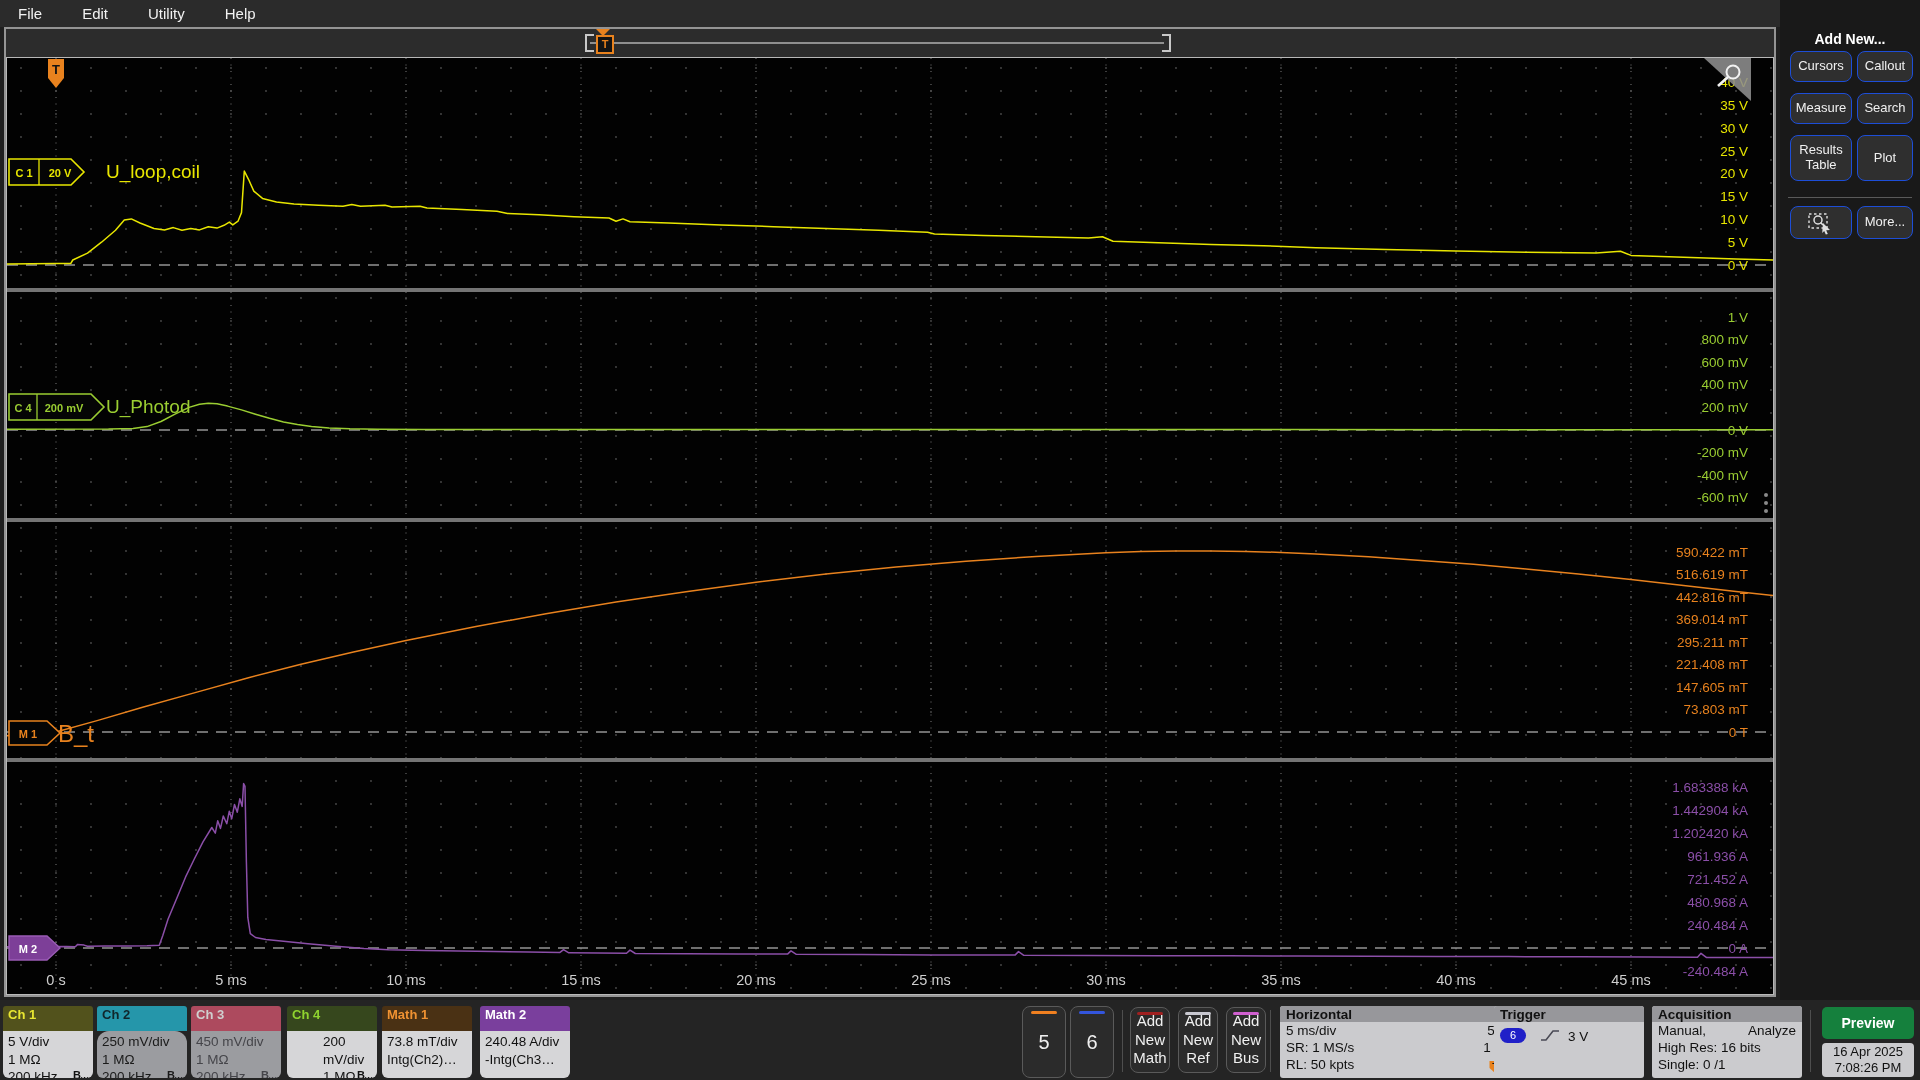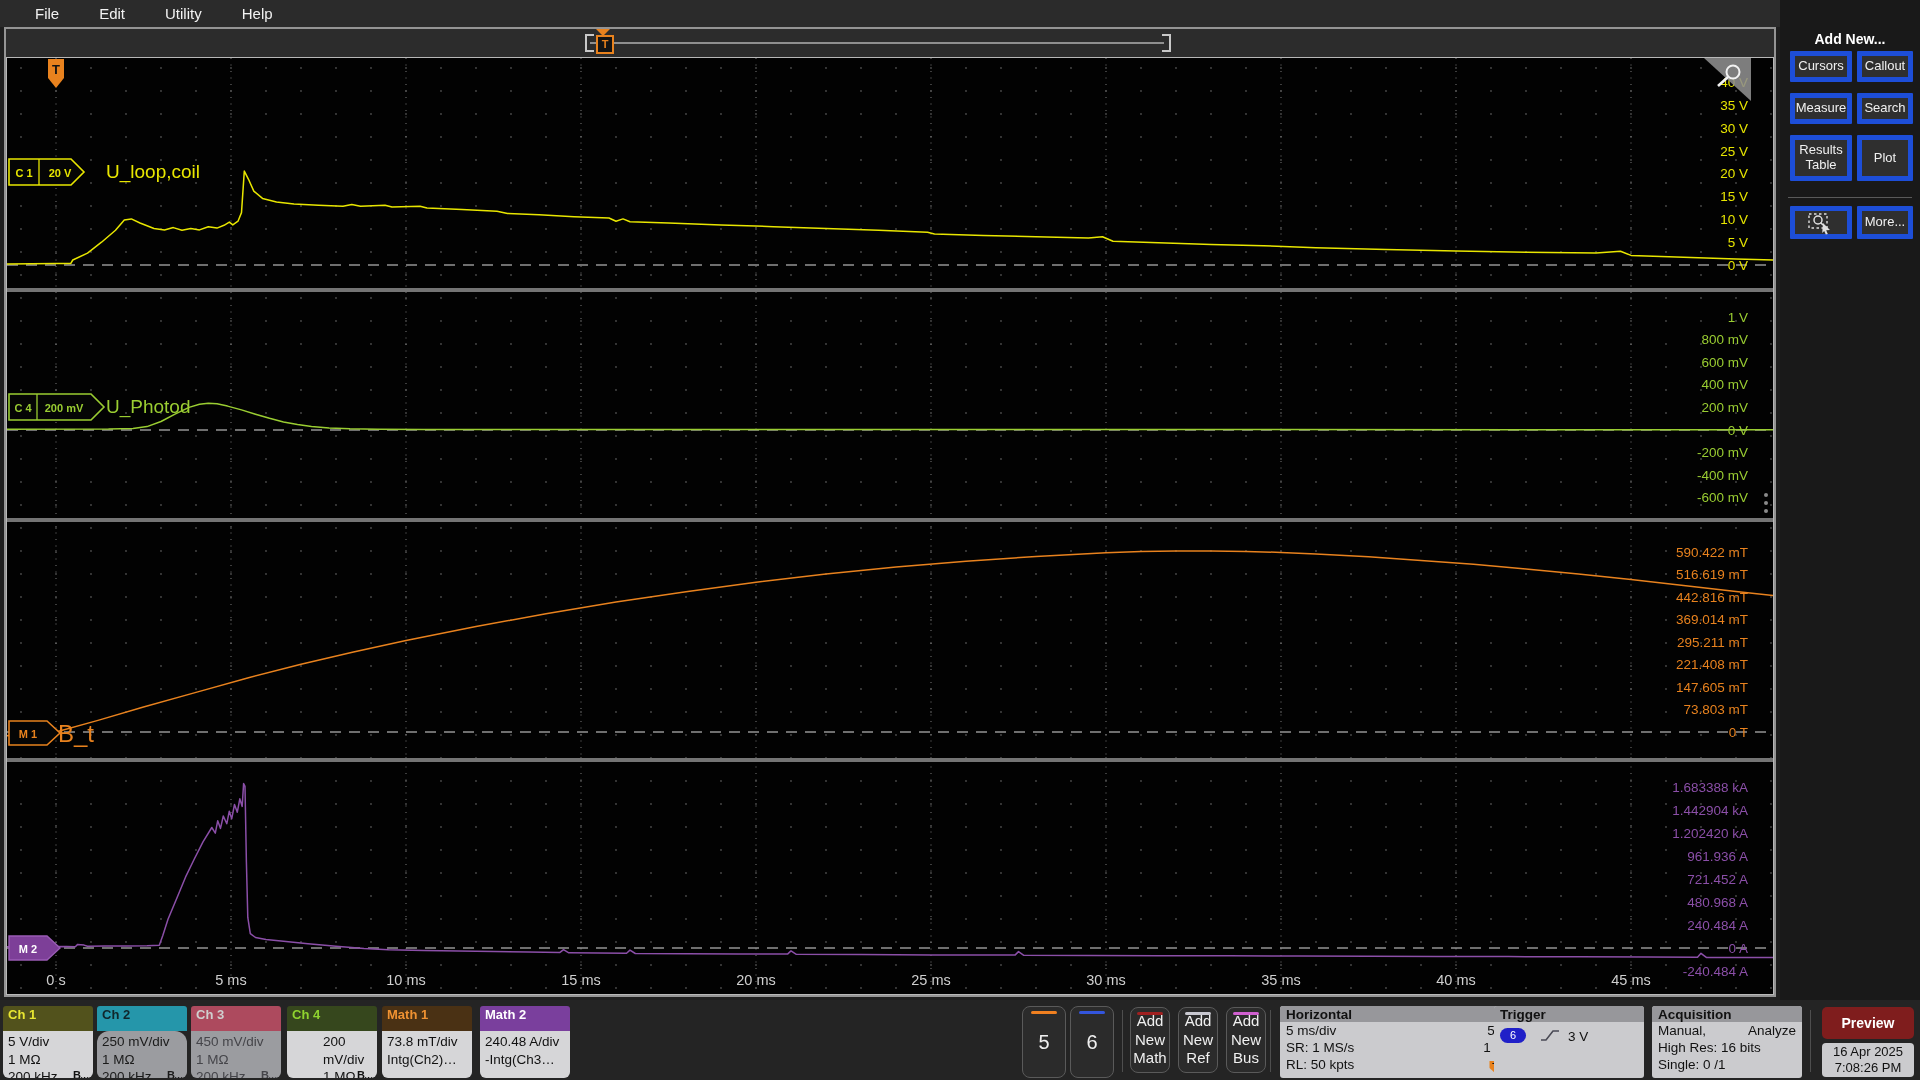--- a/index.html
+++ b/index.html
@@ -1,19 +1,19 @@
 <!DOCTYPE html>
 <html><head>
 <meta charset="utf-8">
 <style>
   html,body{margin:0;padding:0;background:#1f1f1f;width:1920px;height:1080px;overflow:hidden;
             font-family:"Liberation Sans",sans-serif;-webkit-font-smoothing:antialiased;}
   
   #menubar{position:absolute;left:0;top:0;width:1920px;height:27px;background:#2b2b2b;
-           display:flex;align-items:center;gap:40px;padding-left:35px;box-sizing:border-box;}
+           display:flex;align-items:center;gap:40px;padding-left:18px;box-sizing:border-box;}
   .menu-item{color:#f2f2f2;font-size:15px;cursor:default;}
   
   #logo{position:absolute;top:1px;left:1800px;width:118px;color:#fff;font-weight:bold;
         font-size:21px;letter-spacing:0.2px;text-align:center;}
   #logo .klogo{position:relative;}
   #logo .klogo::before{content:"";position:absolute;left:5px;top:4px;width:3px;height:13px;
         background:#1ab0d8;transform:rotate(33deg);}
   
   #wframe{position:absolute;left:4px;top:27px;width:1772px;height:970px;background:#000;
           border:2px solid #949494;box-sizing:border-box;}
@@ -25,21 +25,21 @@
   .mmbr.r{left:1156px;border-right:2px solid #c8c8c8;}
   .mmtri{position:absolute;left:590px;top:0;width:0;height:0;border-left:7px solid transparent;
          border-right:7px solid transparent;border-top:7px solid #e8821e;}
   .mmtrig{position:absolute;left:590px;top:6px;width:14px;height:15px;background:#141414;
           border:2px solid #e8821e;color:#e8821e;font-weight:bold;font-size:11px;
           text-align:center;line-height:15px;}
   svg text{font-family:"Liberation Sans",sans-serif;}
   
   #sidebar{position:absolute;left:1780px;top:0;width:140px;height:1080px;background:#191919;}
   #sb-title{margin-top:31px;text-align:center;color:#fff;font-size:14px;font-weight:bold;}
-  .sbbtn{position:absolute;background:#2f2f2f;border:5px solid #1d4ed8;border-radius:1px;
+  .sbbtn{position:absolute;background:#2f2f2f;border:1px solid #1d4ed8;border-radius:8px;
          color:#f0f0f0;font-size:13px;display:flex;align-items:center;justify-content:center;
          text-align:center;line-height:1.15;cursor:pointer;box-sizing:border-box;}
   #sb-div{position:absolute;left:8px;top:197px;width:124px;height:1px;background:#5a5a5a;}
   
   #bottombar{position:absolute;left:0;top:1000px;width:1920px;height:80px;background:#242424;}
   .chbadge{position:absolute;top:6px;width:90px;height:72px;border-radius:3px 3px 6px 6px;
            overflow:hidden;cursor:pointer;}
   .chbadge .hd{height:16px;font-size:13px;font-weight:bold;padding:1px 0 8px 5px;}
   .chbadge .bd{height:55px;font-size:13.5px;line-height:1.3;padding:2px 0 0 5px;position:relative;}
   .bwmark{position:absolute;right:5px;bottom:3px;font-size:11px;font-weight:bold;}
@@ -55,21 +55,21 @@
   .vdiv{position:absolute;top:10px;width:1px;height:62px;background:#4e4e4e;}
   .panel{position:absolute;top:6px;height:72px;background:#cbcbce;border-radius:3px;overflow:hidden;
          color:#111;cursor:pointer;}
   .panel .phd{background:#97979b;font-size:13.5px;font-weight:bold;padding:1px 6px;height:16px;box-sizing:border-box;}
   .panel .prow{font-size:13.5px;padding:0 6px;height:17px;line-height:17px;display:flex;justify-content:space-between;}
   .trigpill{display:inline-block;width:26px;height:15px;background:#2020c8;border-radius:8px;
             color:#fff;font-size:11px;text-align:center;line-height:15px;margin-right:14px;}
   .tminiT{display:inline-block;width:11px;height:12px;background:#e8821e;color:#111;font-size:9px;
           font-weight:bold;text-align:center;line-height:10px;margin-right:4px;
           clip-path:polygon(0 0,100% 0,100% 58%,50% 100%,0 58%);}
-  #preview{position:absolute;left:1822px;top:7px;width:92px;height:32px;background:#7f1d1d;
+  #preview{position:absolute;left:1822px;top:7px;width:92px;height:32px;background:#15803d;
            border-radius:5px;color:#fff;font-weight:bold;font-size:14px;display:flex;
            align-items:center;justify-content:center;cursor:pointer;}
   #datebox{position:absolute;left:1822px;top:43px;width:92px;height:34px;background:#cbcbce;
            border-radius:4px;color:#111;font-size:13px;text-align:center;line-height:16px;padding-top:1px;box-sizing:border-box;}
 </style>
 </head>
 <body>
 
 <div id="menubar">
   <span class="menu-item">File</span>

